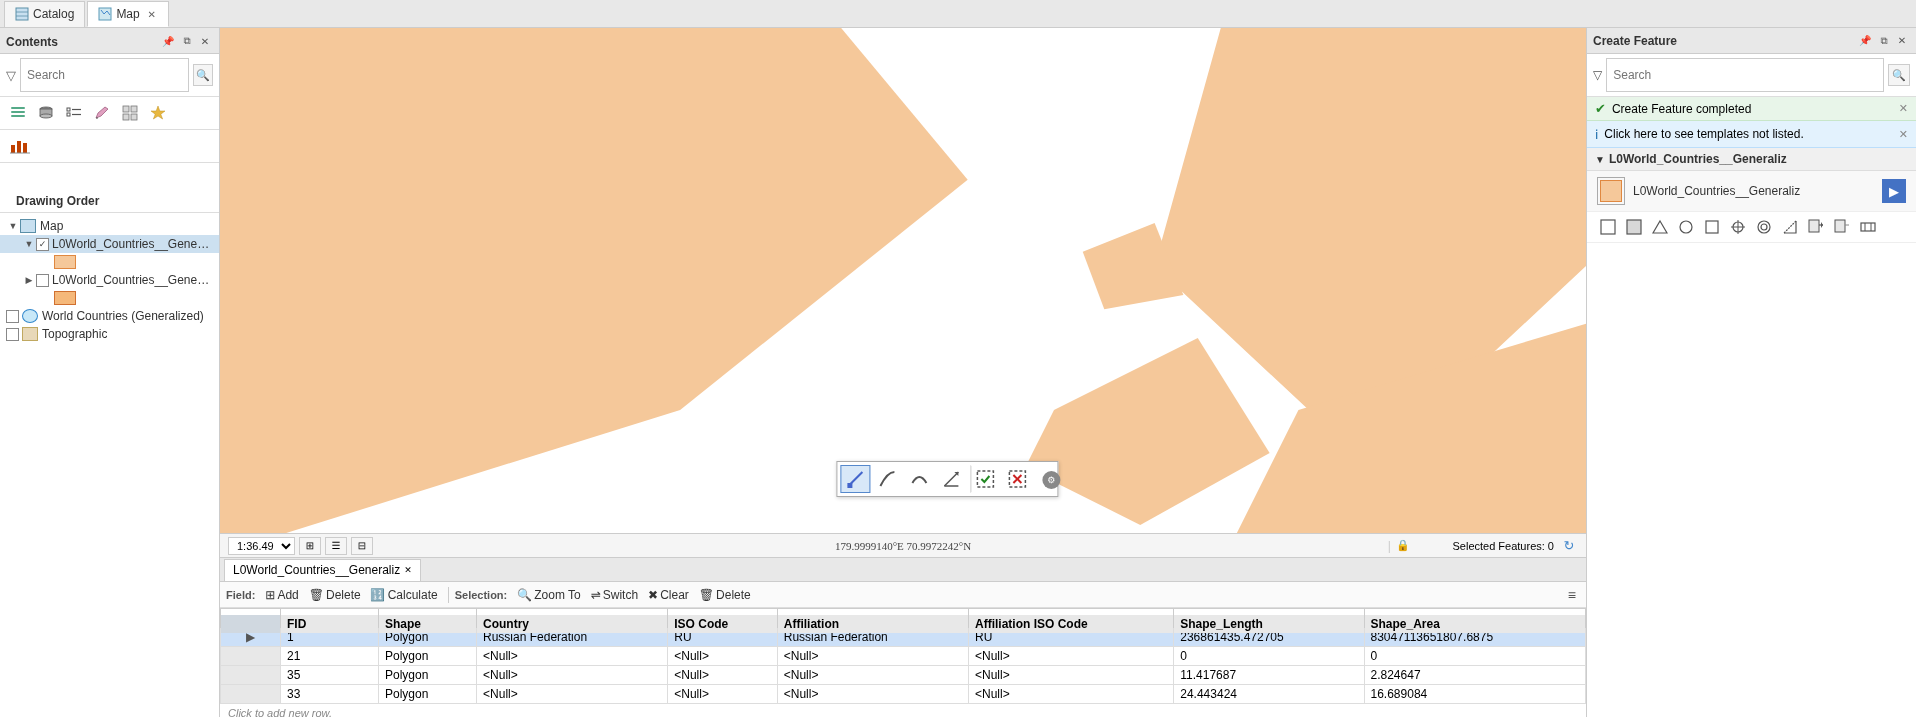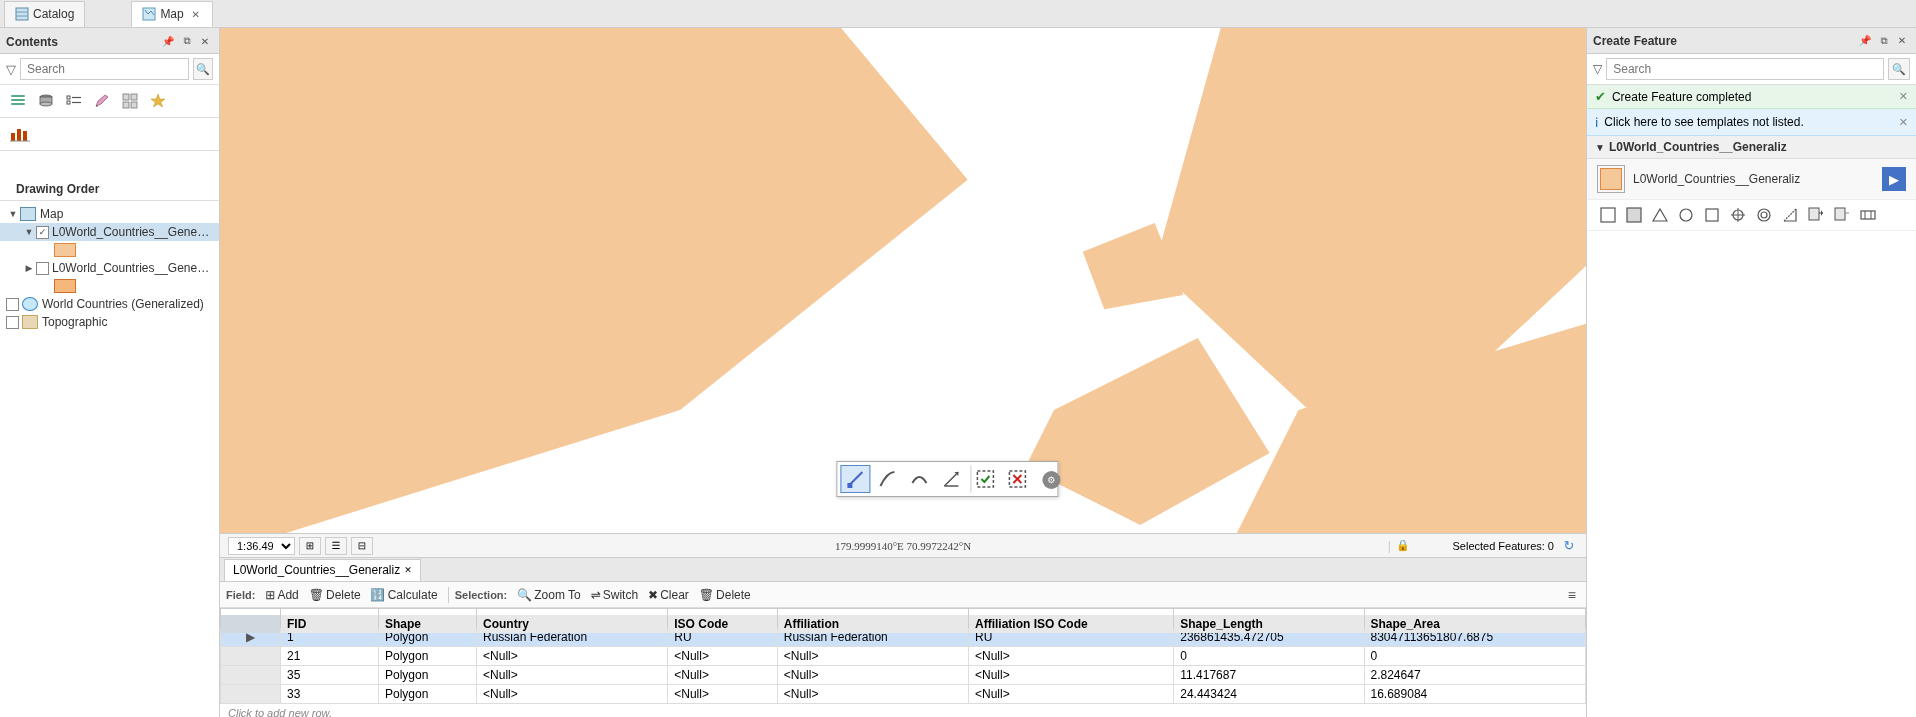--- a/index.html
+++ b/index.html
@@ -6,21 +6,20 @@
     body { width: 1916px; height: 717px; overflow: hidden; background: #f0f0f0; display: flex; flex-direction: column; }
 
     
     .tab-bar {
       display: flex;
       align-items: center;
       background: #e8e8e8;
       border-bottom: 1px solid #ccc;
       height: 28px;
       padding-left: 4px;
-      gap: 44px;
     }
     .tab {
       display: flex; align-items: center;
       padding: 4px 10px;
       border: 1px solid #ccc;
       border-bottom: none;
       background: #f5f5f5;
       cursor: pointer;
       height: 26px;
       margin-right: 2px;
@@ -83,21 +82,21 @@
     .search-bar {
       display: flex;
       align-items: center;
       padding: 4px 6px;
       border-bottom: 1px solid #ddd;
       gap: 4px;
     }
     .search-input {
       flex: 1;
       border: 1px solid #ccc;
-      padding: 10px 6px;
+      padding: 16px 6px;
       font-size: 12px;
       height: 22px;
       outline: none;
     }
     .search-btn {
       width: 22px; height: 22px;
       display: flex; align-items: center; justify-content: center;
       border: 1px solid #ccc; background: #f5f5f5; cursor: pointer;
       font-size: 11px;
     }

